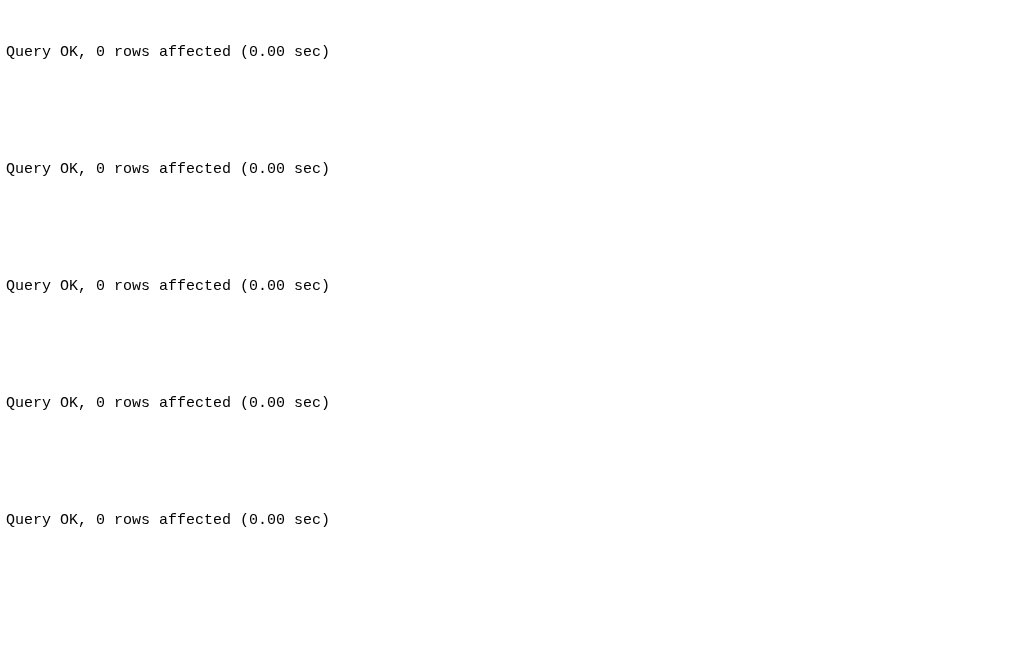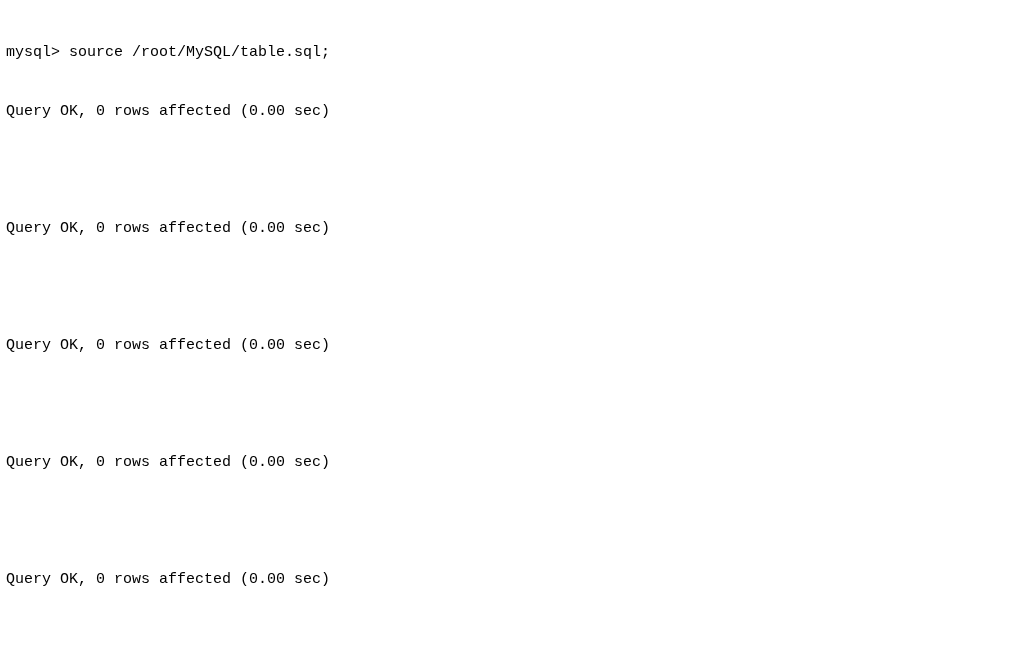--- a/index.html
+++ b/index.html
@@ -22,21 +22,20 @@
       min-height: 1em;
     }
     .blank {
       height: 1.3em;
     }
   </style>
 </head>
 <body>
 
 <div class="terminal">
-  <span class="line"><span>mysql&gt; </span><span>source /root/MySQL/table.sql;</span></span>
   <span class="line">Query OK, 0 rows affected (0.00 sec)</span>
   <span class="line blank"></span>
   <span class="line">Query OK, 0 rows affected (0.00 sec)</span>
   <span class="line blank"></span>
   <span class="line">Query OK, 0 rows affected (0.00 sec)</span>
   <span class="line blank"></span>
   <span class="line">Query OK, 0 rows affected (0.00 sec)</span>
   <span class="line blank"></span>
   <span class="line">Query OK, 0 rows affected (0.00 sec)</span>
   <span class="line blank"></span>

